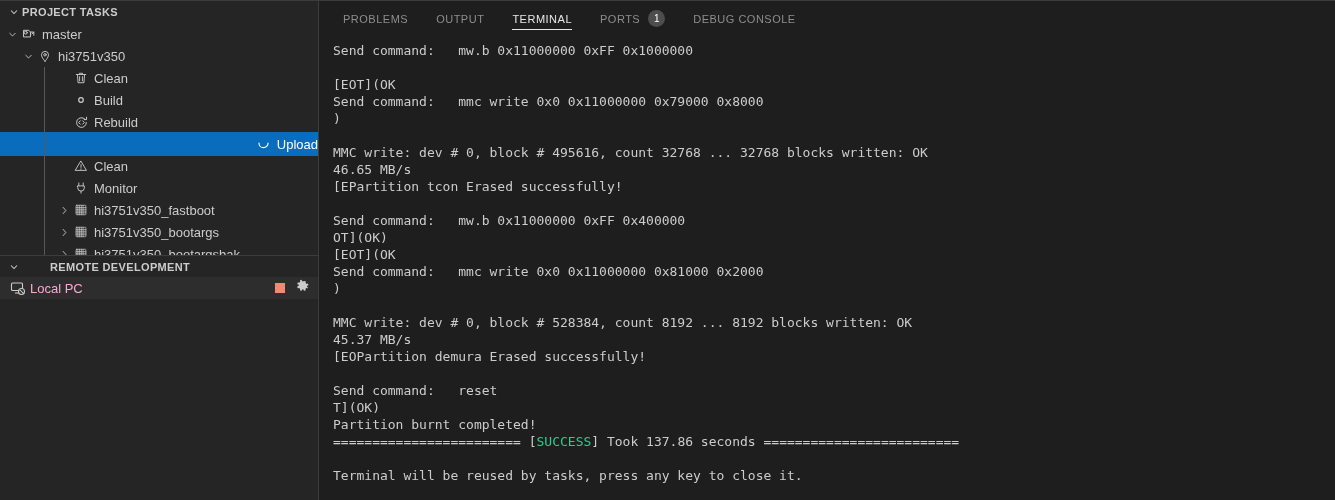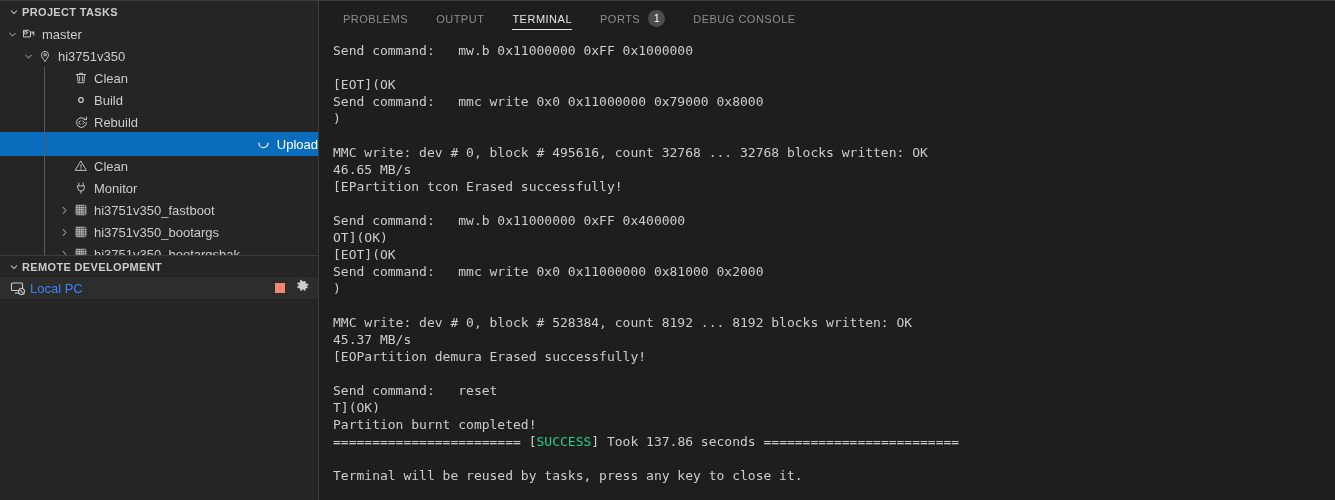--- a/index.html
+++ b/index.html
@@ -45,20 +45,21 @@
   }
   .panel-header .twisty {
     width: 16px;
     display: inline-flex;
     align-items: center;
     justify-content: center;
     color: #cccccc;
   }
   .panel-header.remote {
     border-top: 1px solid #3c3c3c;
+    gap: 28px;
   }
 
   .tree {
     flex: 0 0 auto;
     height: 232px;
     overflow: hidden;
     position: relative;
     background: #252526;
   }
   .row {
@@ -109,21 +110,21 @@
 
   
   .remote-list { background: #252526; }
   .remote-row {
     height: 22px;
     display: flex;
     align-items: center;
     padding-left: 10px;
     padding-right: 8px;
     font-size: 13px;
-    color: #3b82f6;
+    color: #f9a8d4;
     background: #2d2d2e;
     cursor: pointer;
   }
   .remote-row .icon { width: 20px; display: inline-flex; align-items: center; }
   .remote-row .spacer { flex: 1; }
   .status-square {
     width: 10px; height: 10px;
     background: #f08a72;
     margin-right: 10px;
     display: inline-block;

